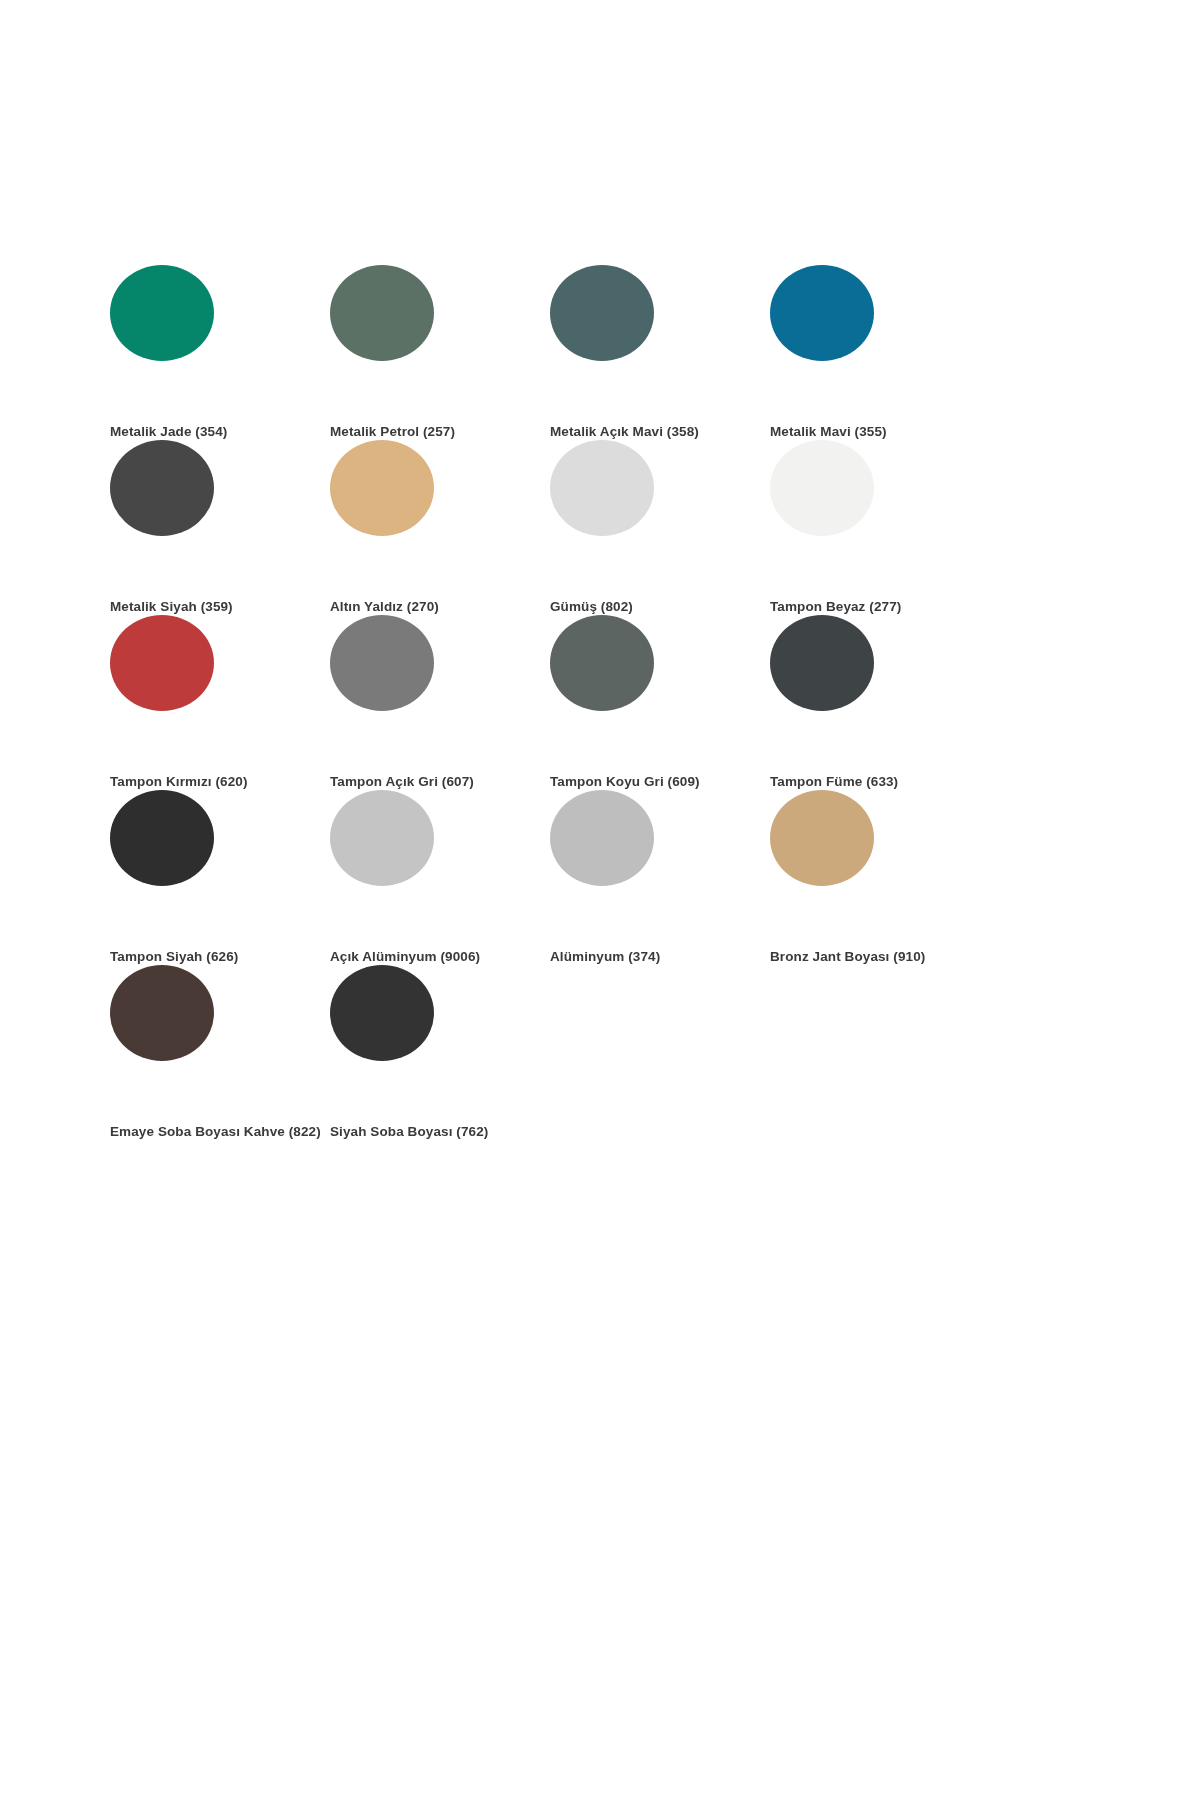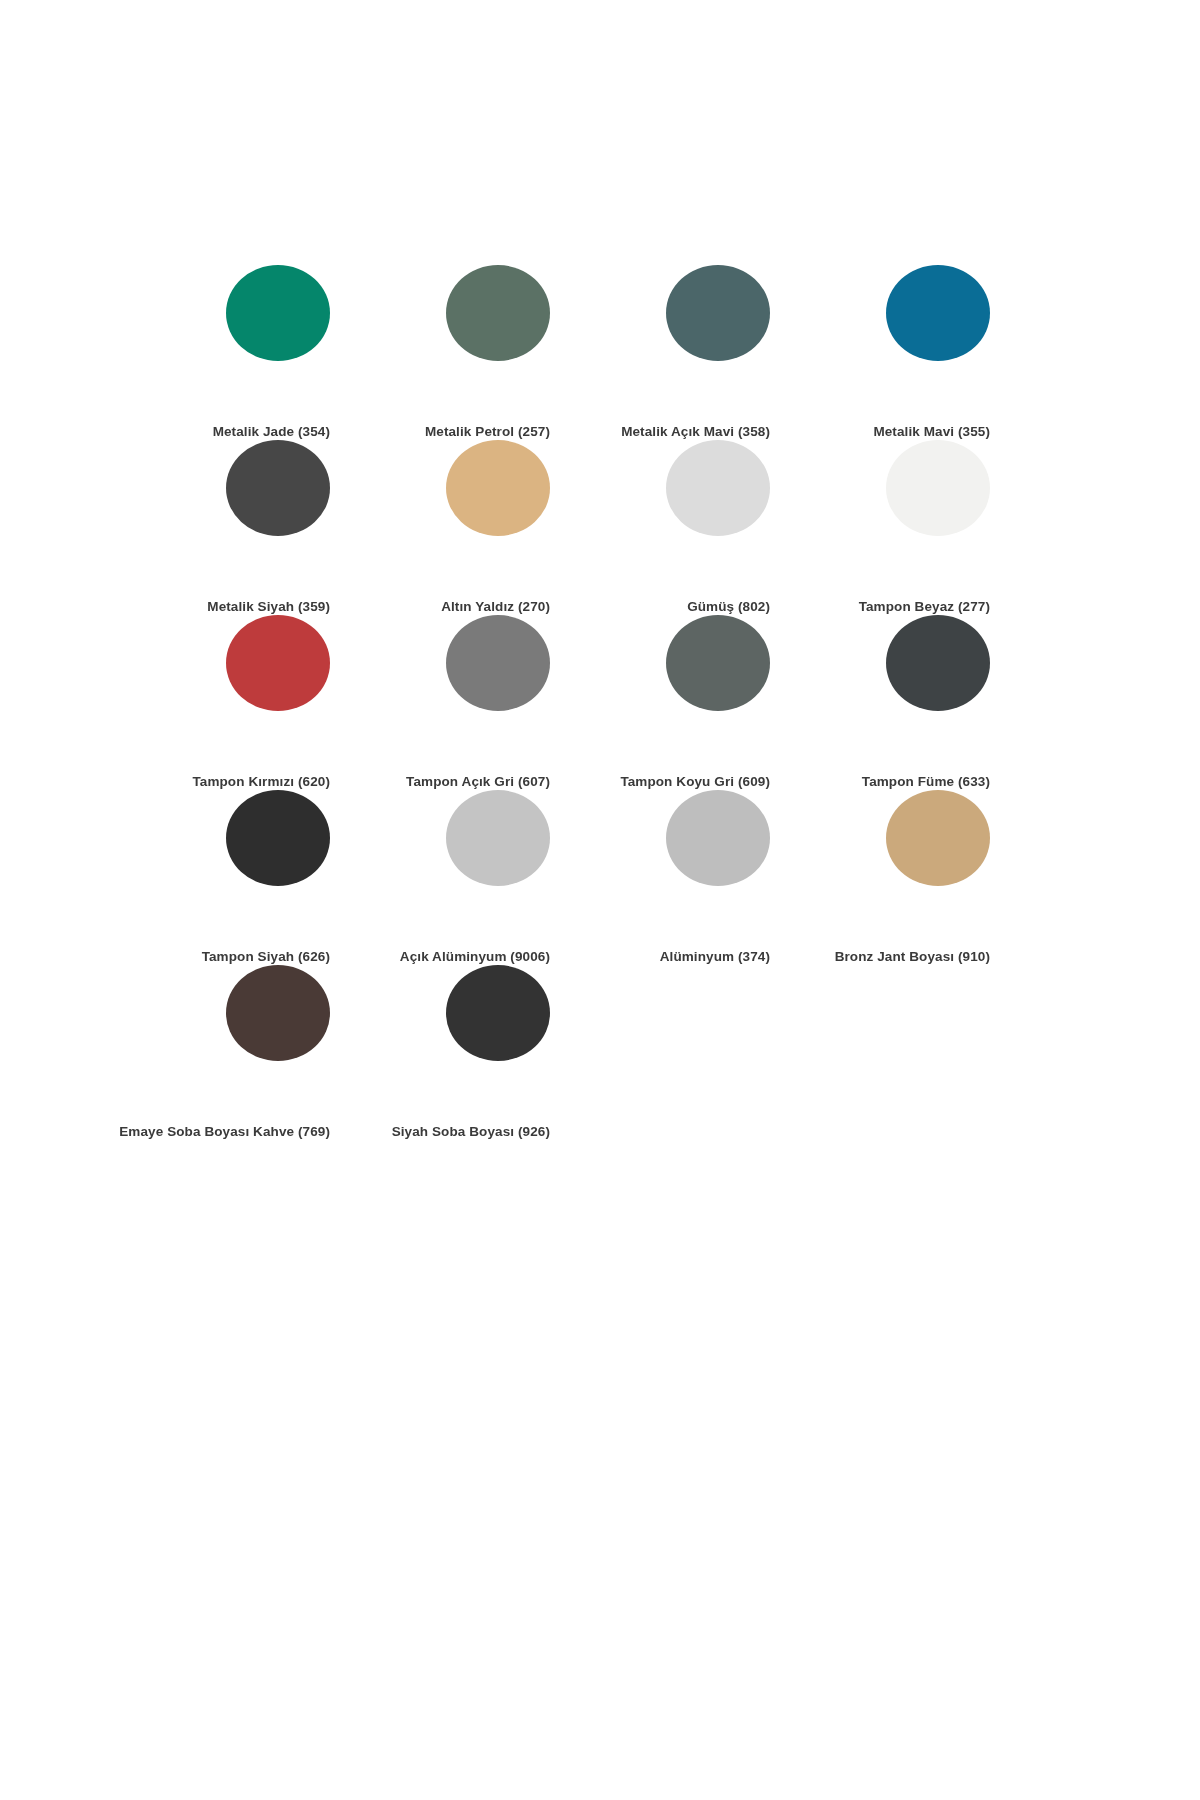--- a/index.html
+++ b/index.html
@@ -26,21 +26,21 @@
     top: 265px;
     width: 880px;
     display: grid;
     grid-template-columns: repeat(4, 220px);
     grid-auto-rows: 175px;
     justify-items: center;
   }
   .swatch-cell {
     display: flex;
     flex-direction: column;
-    align-items: flex-end;
+    align-items: flex-start;
     justify-content: flex-start;
     width: 220px;
     gap: 43px;
   }
   .swatch-dot {
     width: 104px;
     height: 104px;
     border-radius: 50%;
     display: block;
   }
@@ -119,20 +119,20 @@
       <div class="swatch-cell">
         <span class="swatch-dot" style="background-color: rgb(190, 190, 190);"></span>
         <div class="swatch-label">Alüminyum (374)</div>
       </div>
       <div class="swatch-cell">
         <span class="swatch-dot" style="background-color: rgb(203, 169, 124);"></span>
         <div class="swatch-label">Bronz Jant Boyası (910)</div>
       </div>
       <div class="swatch-cell">
         <span class="swatch-dot" style="background-color: rgb(74, 58, 54);"></span>
-        <div class="swatch-label">Emaye Soba Boyası Kahve (769)</div>
+        <div class="swatch-label">Emaye Soba Boyası Kahve (822)</div>
       </div>
       <div class="swatch-cell">
         <span class="swatch-dot" style="background-color: rgb(51, 51, 51);"></span>
-        <div class="swatch-label">Siyah Soba Boyası (926)</div>
+        <div class="swatch-label">Siyah Soba Boyası (762)</div>
       </div>
     </div>
 </div>
 
 </body></html>

